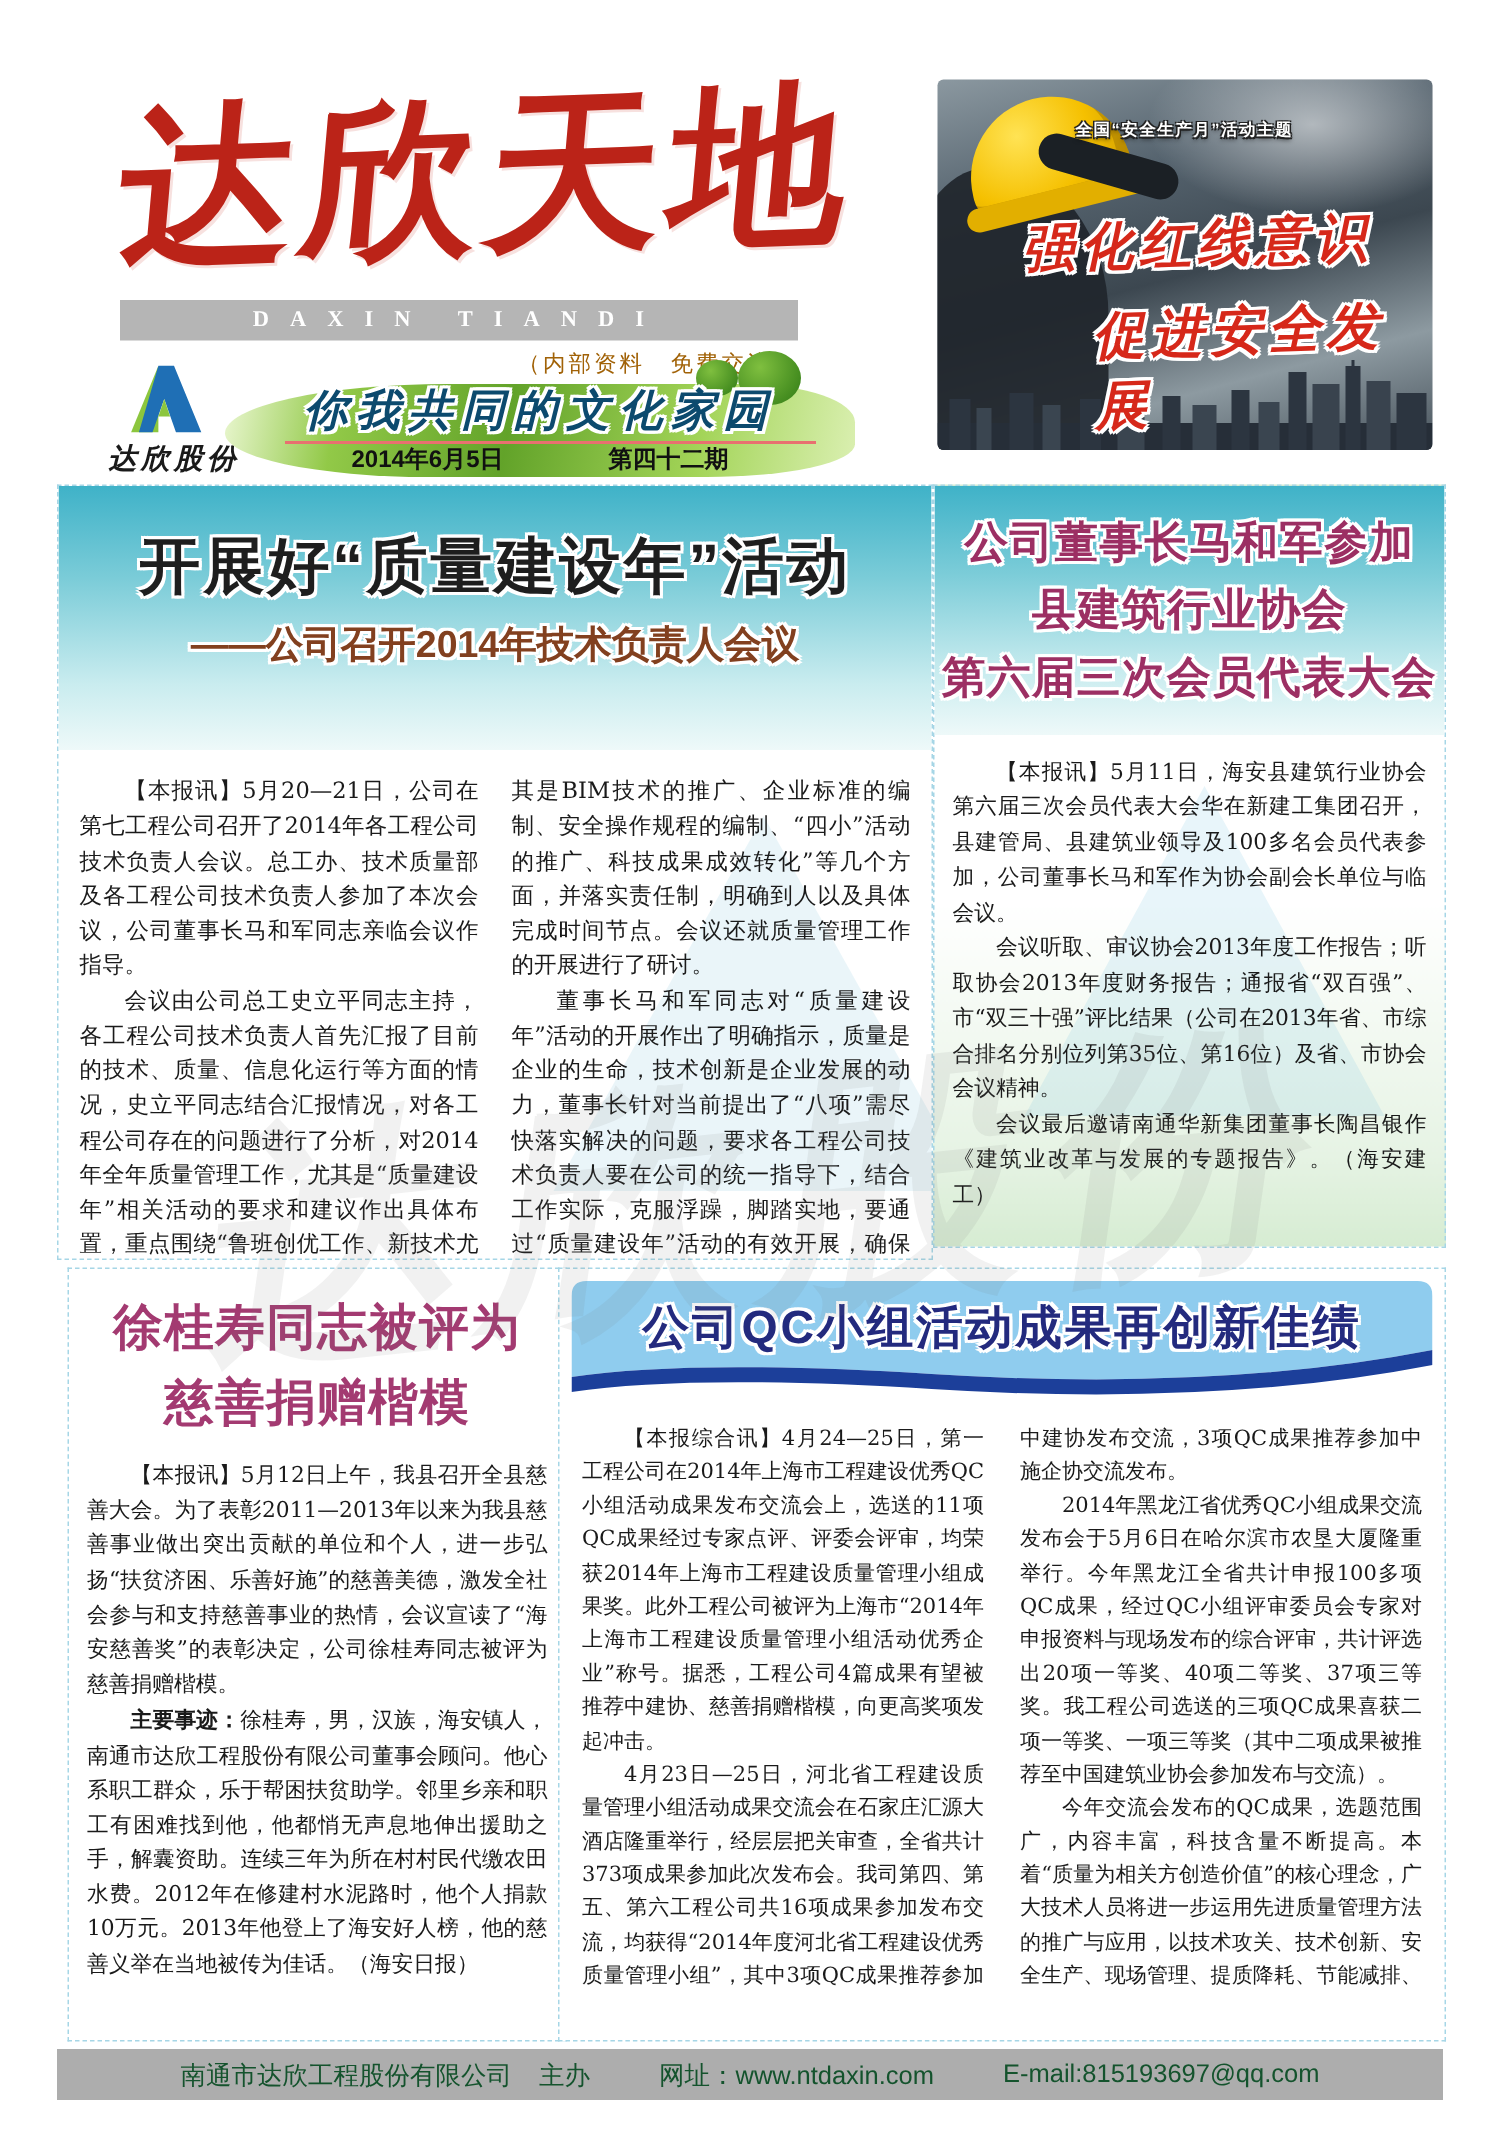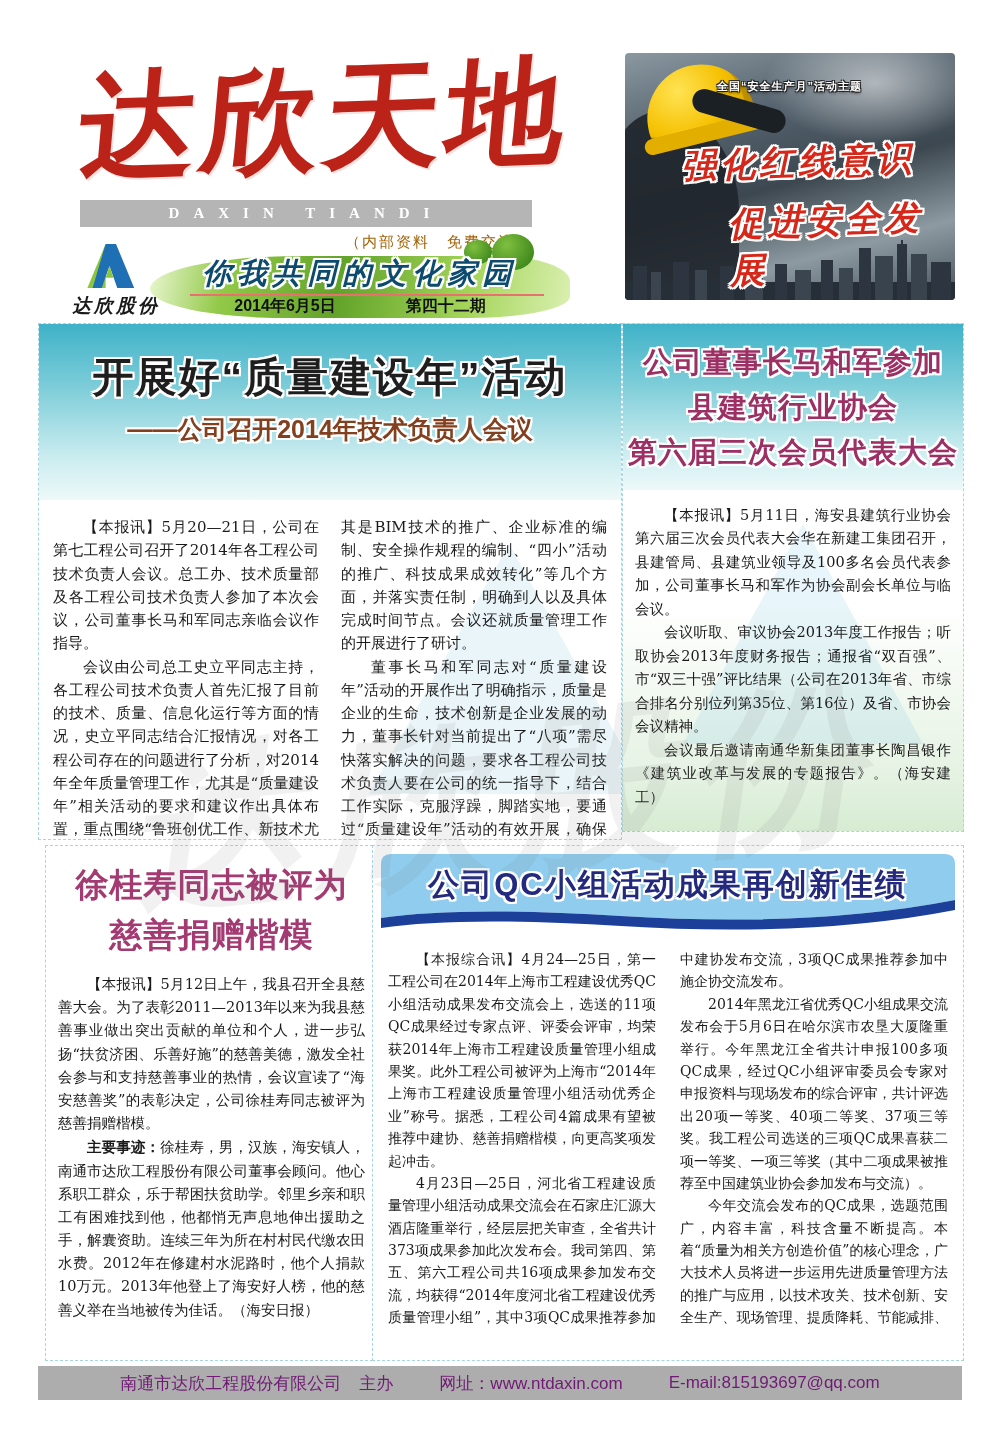--- a/index.html
+++ b/index.html
@@ -98,21 +98,21 @@
   .art4 { left:372px; top:845px; width:590px; height:514px; }
   .art4-banner { position:relative; margin:8px 8px 0; height:84px; }
   .art4-banner svg { position:absolute; left:0; top:0; width:100%; height:100%; }
   .art4-title { position:absolute; left:0; right:0; top:10px; text-align:center; font-size:31px; font-weight:900;
                 color:#232a7e; letter-spacing:2px; font-family:"Liberation Sans",sans-serif; }
   .art4-body { padding:10px 15px; height:392px; column-count:2; column-gap:24px; column-fill:auto;
                font-size:14px; line-height:1.6; }
 
   
   .footer { position:absolute; left:38px; top:1366px; width:924px; height:34px; background:#adadad;
-            color:#701a75; font-family:"Liberation Sans",sans-serif; font-size:17px;
+            color:#14532d; font-family:"Liberation Sans",sans-serif; font-size:17px;
             display:flex; align-items:center; justify-content:center; gap:46px; }
   .footer .pair { display:flex; gap:18px; }
 
   
   .wm { position:absolute; left:30px; top:680px; width:940px; text-align:center; font-size:175px;
         font-weight:900; font-style:italic; color:rgba(120,120,120,.10); letter-spacing:12px;
         transform:rotate(-6deg); z-index:20; pointer-events:none; }
 </style>
 </head>
 <body>

